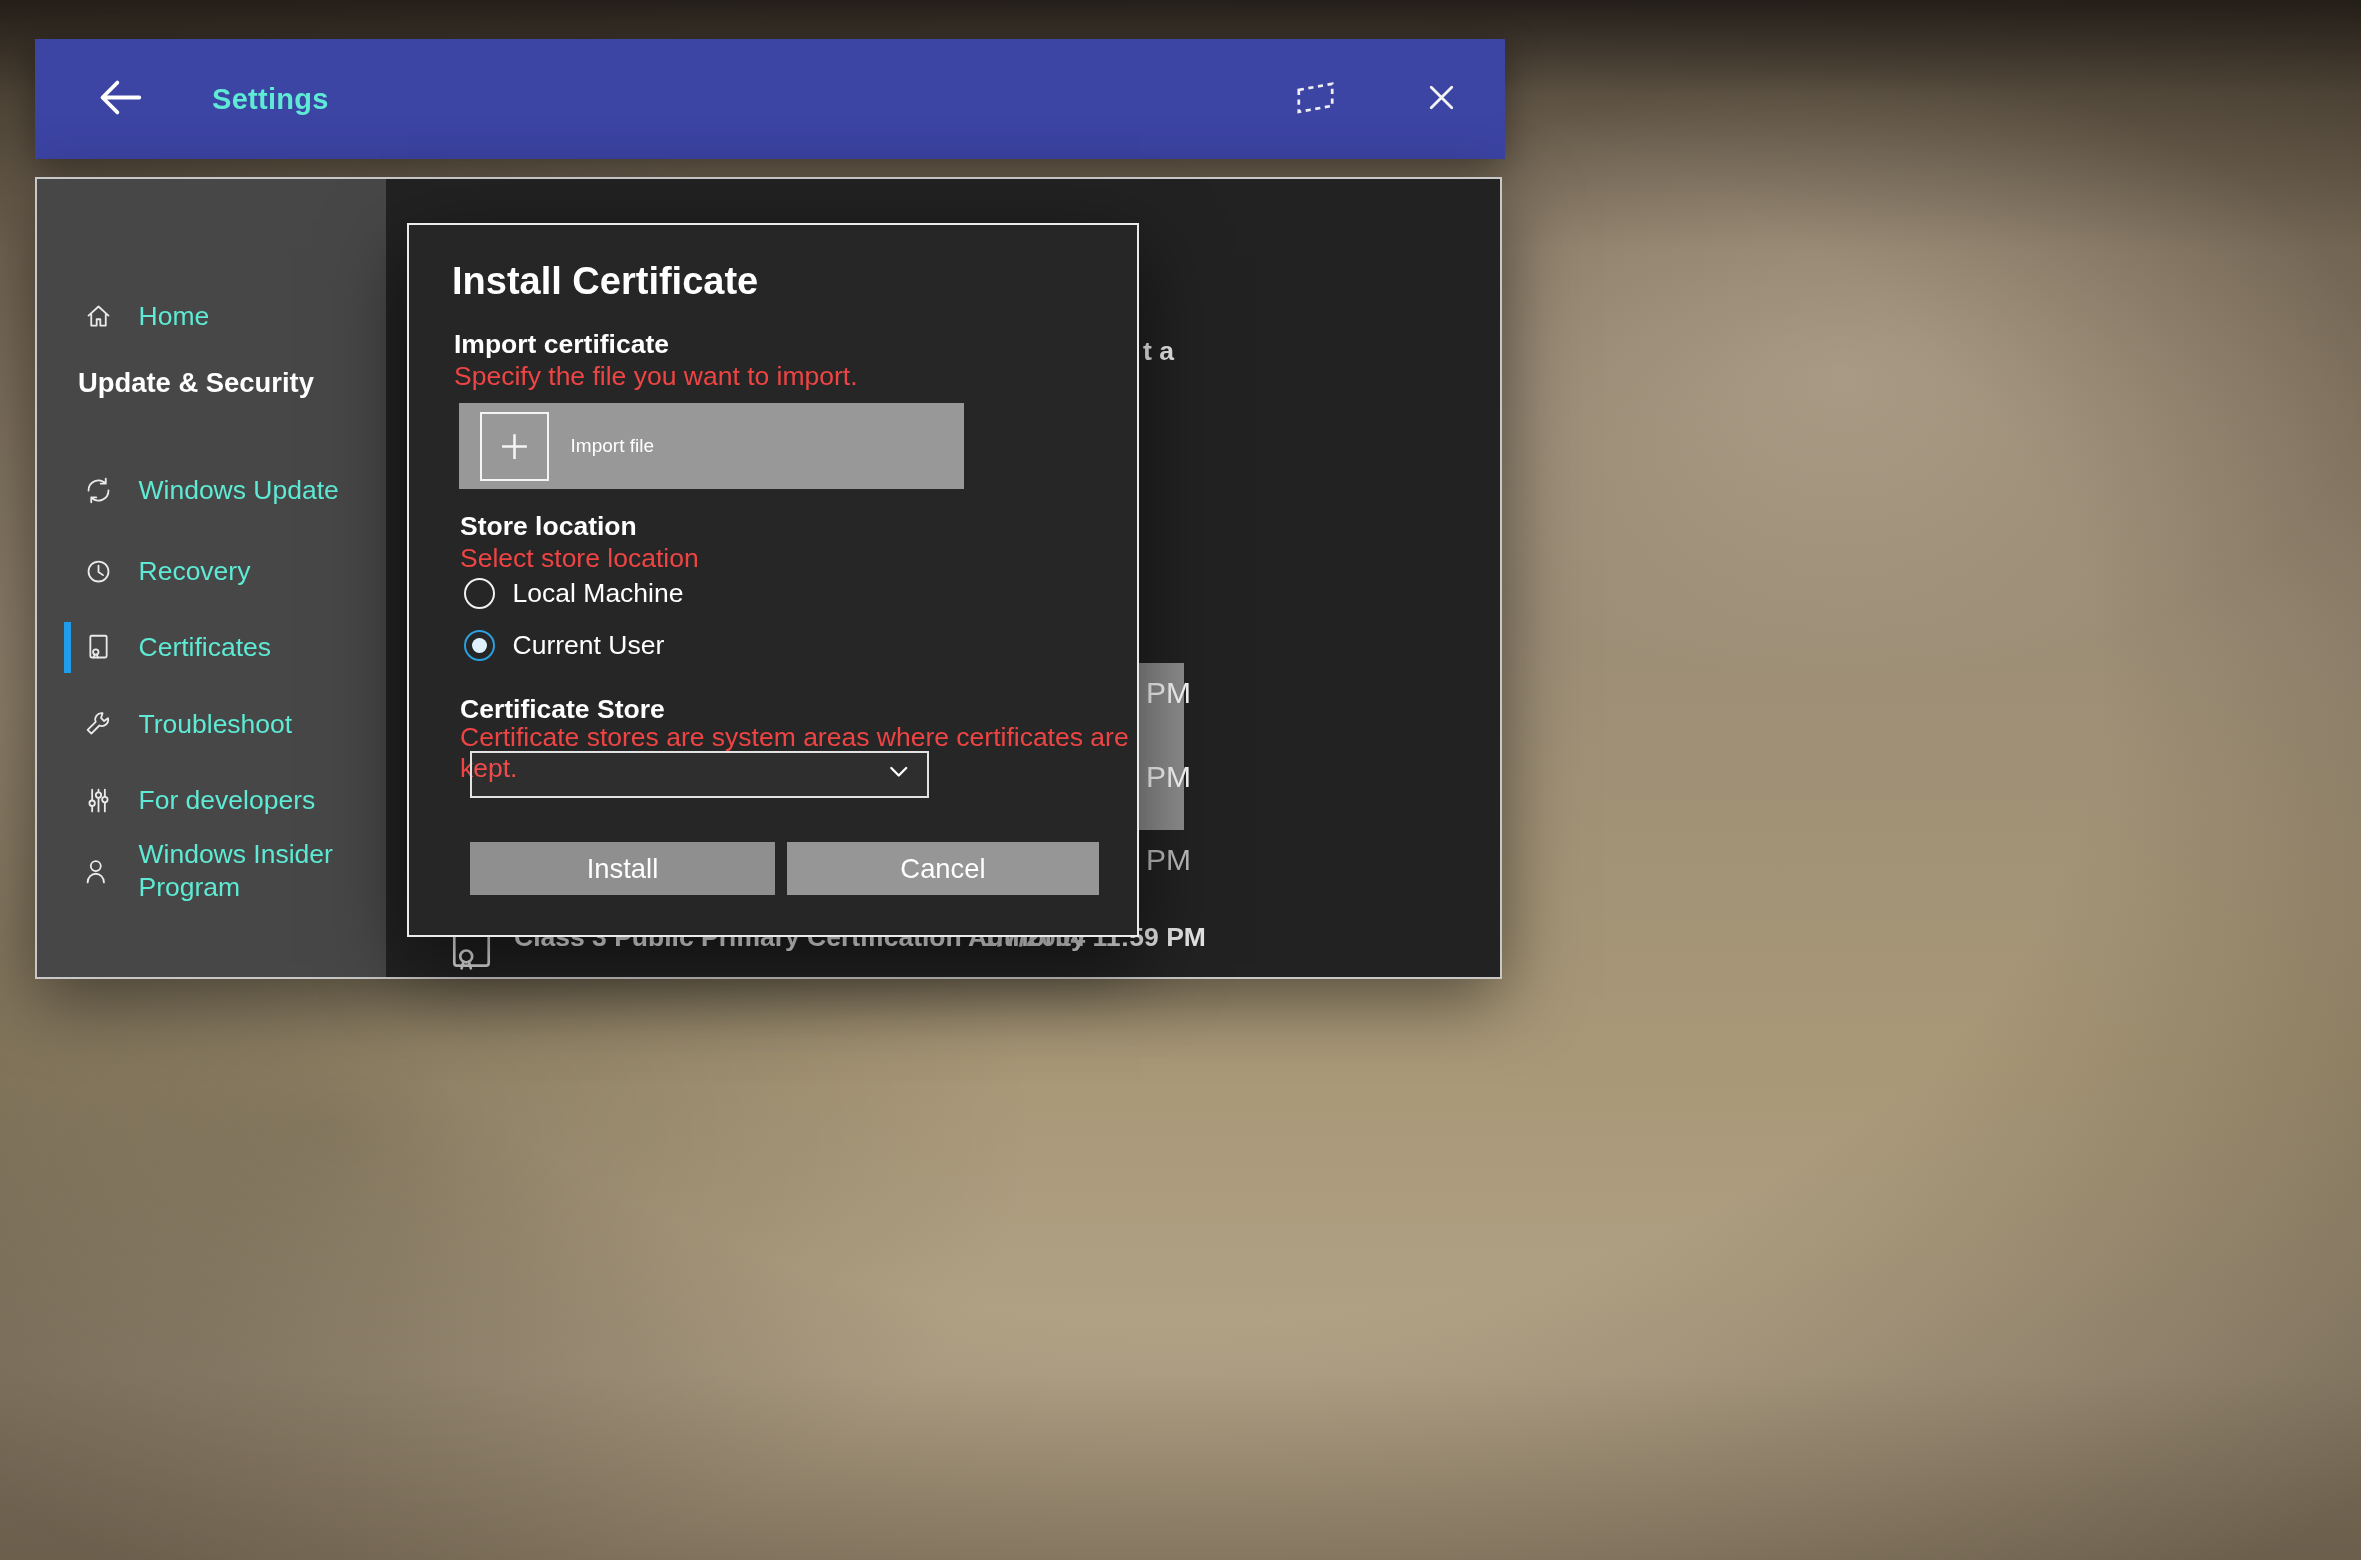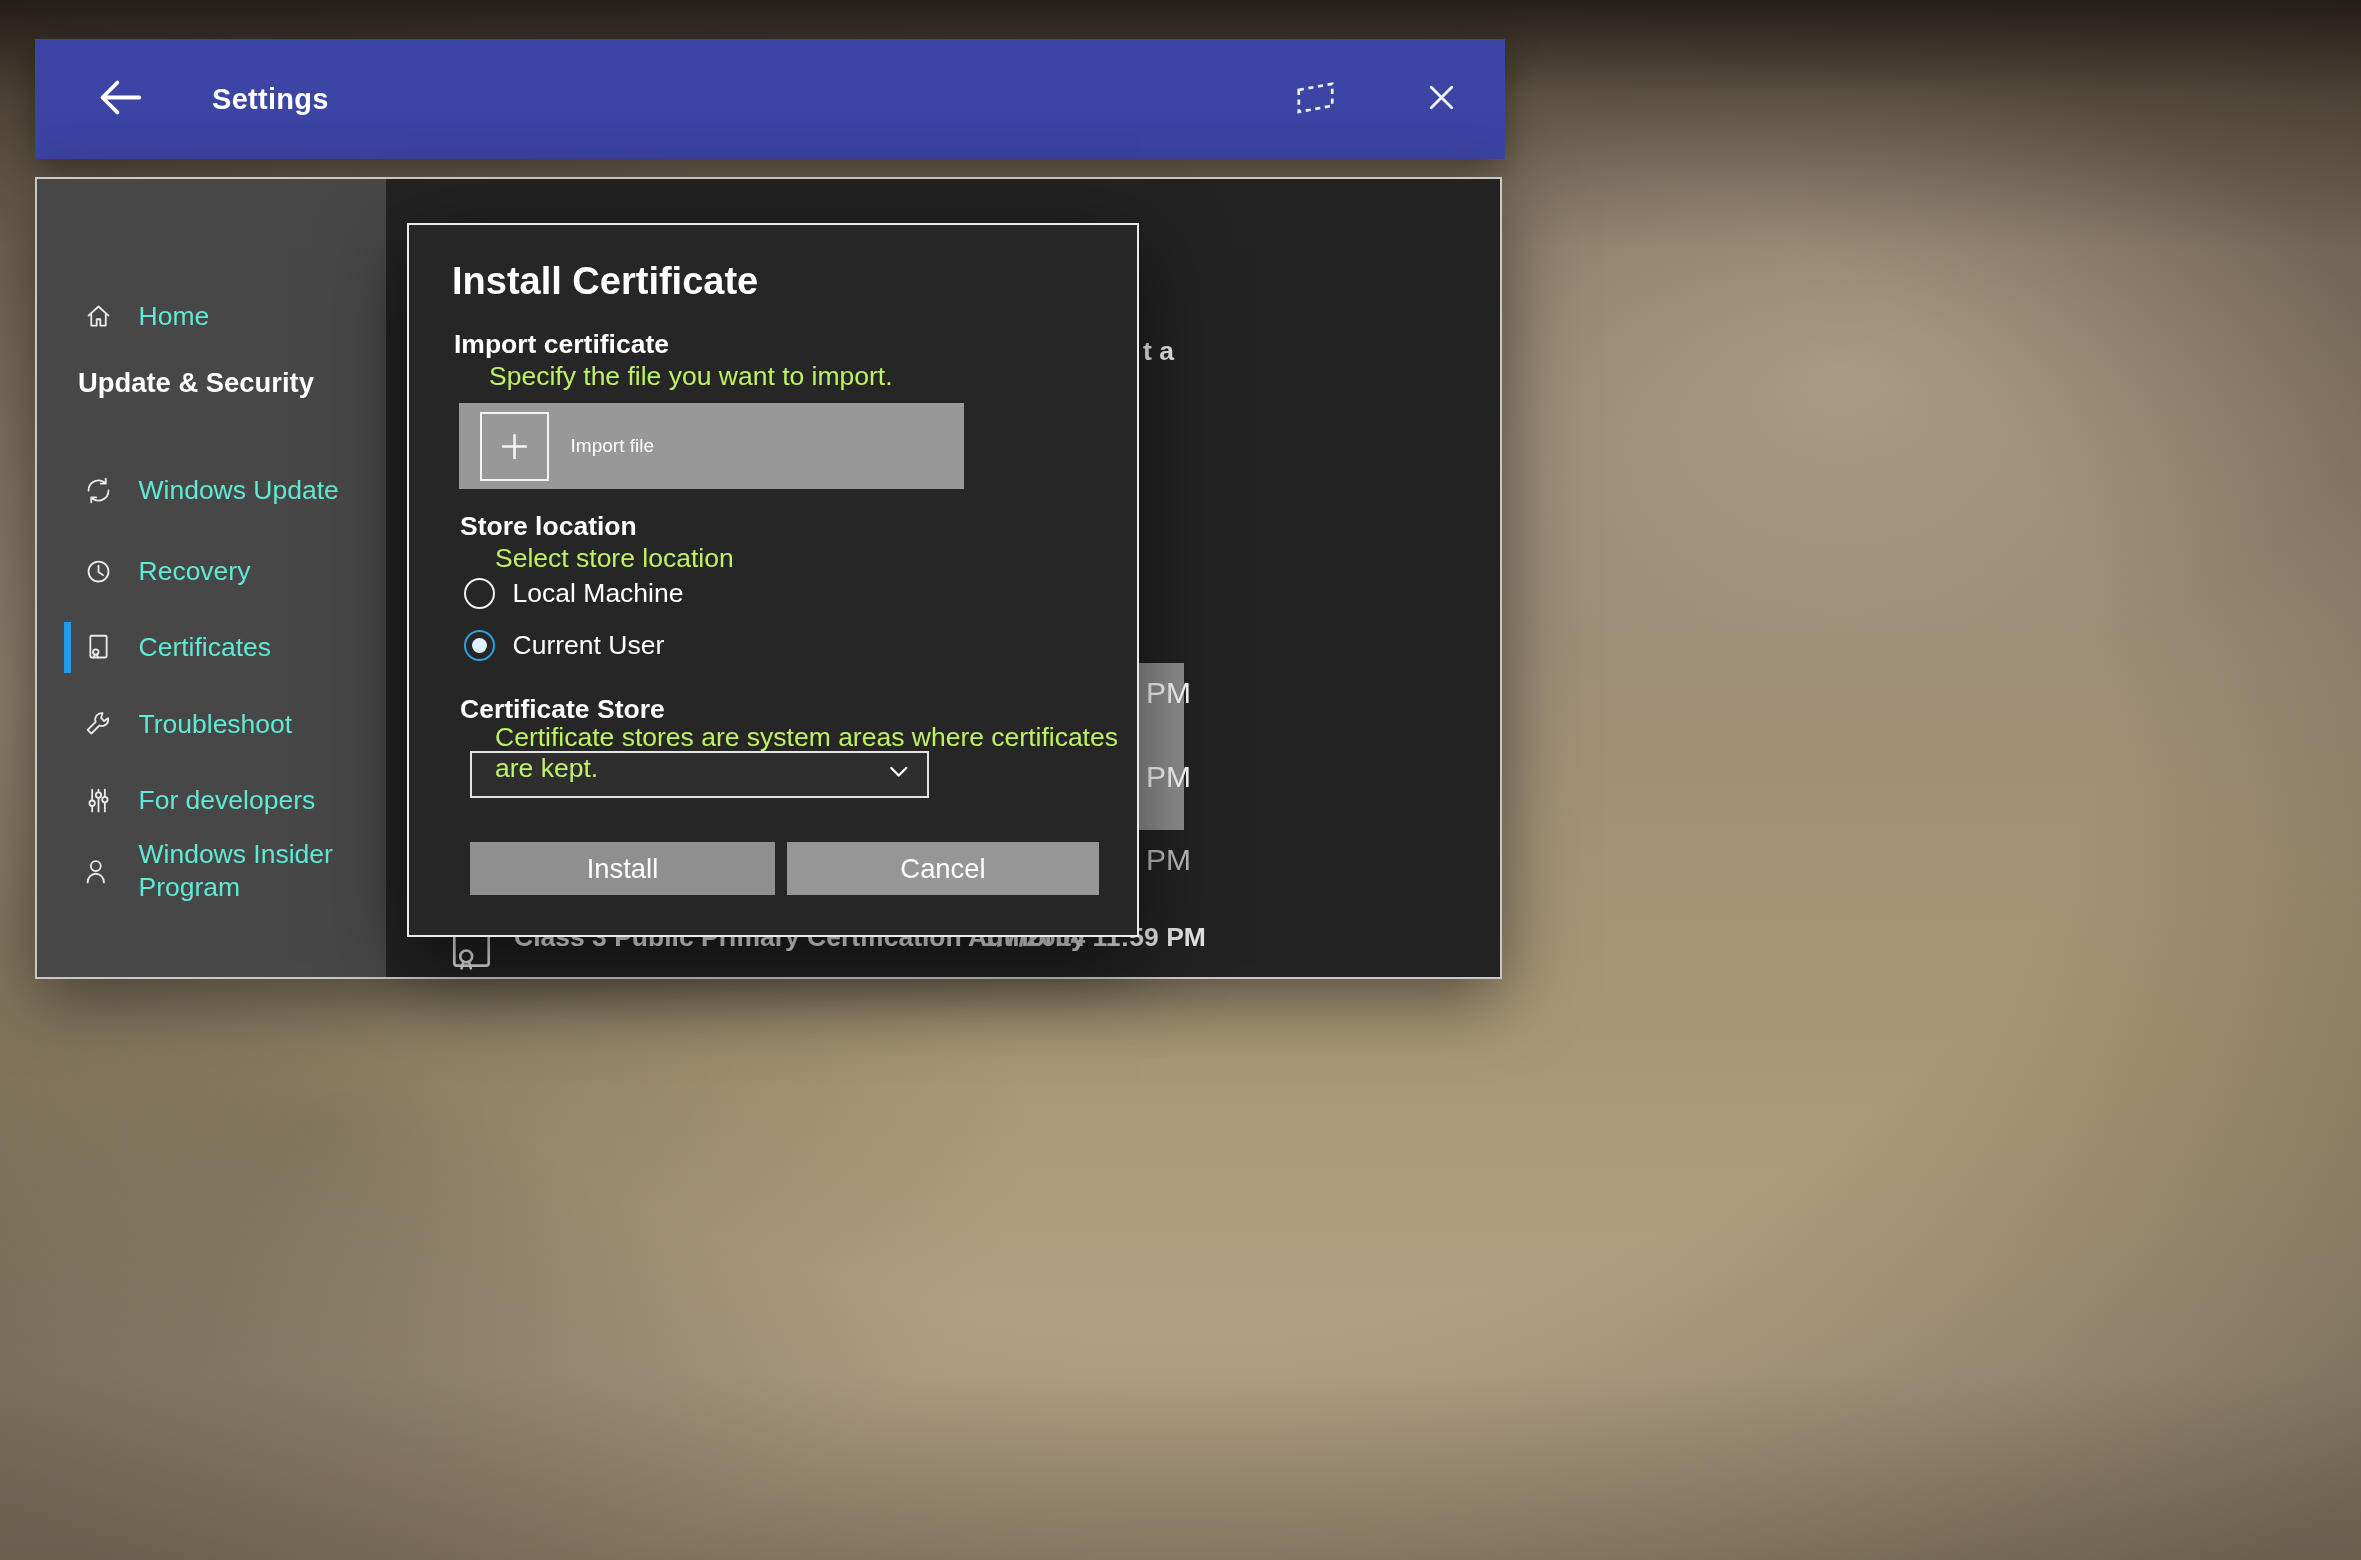--- a/index.html
+++ b/index.html
@@ -13,21 +13,21 @@
       radial-gradient(1666px 1127px at 50% 45%, rgba(0,0,0,0) 55%, rgba(35,28,20,.40) 100%),
       linear-gradient(180deg,#241f1a 0%,#5d5243 6%,#8a7b66 16%,#9c8d76 40%,#a89877 68%,#b2a287 88%,#9c8c72 100%);
   }
 
   
   .titlebar{
     position:absolute; left:35px; top:39px; width:1470px; height:120px;
     background:#3c44a4; display:flex; align-items:center;
     padding:0 43px 0 59px; box-shadow:0 7.8px 33px rgba(0,0,0,.38);
   }
-  .tb-title{ color:#ffffff; font-size:29px; font-weight:700; margin-left:65px; letter-spacing:0.3px; }
+  .tb-title{ color:#5eead4; font-size:29px; font-weight:700; margin-left:65px; letter-spacing:0.3px; }
   .icon-btn{ display:flex; align-items:center; justify-content:center; cursor:pointer; }
   .tb-right{ margin-left:auto; display:flex; align-items:center; gap:82px; }
 
   
   .appbody{
     position:absolute; left:35px; top:177px; width:1467px; height:802px;
     background:#2a2a2a; border:2px solid rgba(228,228,228,.85);
     box-shadow:0 19.6px 69px rgba(0,0,0,.5); overflow:hidden;
   }
   .sidebar{ position:absolute; left:0; top:0; width:349px; height:100%; background:#474747; }
@@ -64,21 +64,21 @@
   .row-date{ position:absolute; left:596px; top:743px; color:#e6e6e6; font-size:26.5px; font-weight:600; }
 
   
   .dialog{
     position:absolute; left:407px; top:223px; width:732px; height:714px;
     background:#262626; border:2px solid #ebebeb;
     box-shadow:0 25.5px 78px rgba(0,0,0,.55); z-index:10;
   }
   .dlg-title{ position:absolute; left:43px; top:35px; color:#fff; font-size:38px; font-weight:600; }
   .sec-h{ position:absolute; color:#fff; font-size:26.5px; font-weight:700; }
-  .sec-d{ position:absolute; color:#bef264; font-size:26.5px;margin-left:35px; }
+  .sec-d{ position:absolute; color:#ef4444; font-size:26.5px; }
   .imp-h{ left:45px; top:104px; } .imp-d{ left:45px; top:136px; }
   .import-btn{
     position:absolute; left:50px; top:178px; width:505px; height:86px; background:#989898;
     display:flex; align-items:center; cursor:pointer;
   }
   .plusbox{
     width:69px; height:69px; margin-left:20.6px; border:2.9px solid #f4f4f4;
     display:flex; align-items:center; justify-content:center;
   }
   .plusbox svg{ width:33px; height:33px; stroke:#f4f4f4; stroke-width:2.5; }

